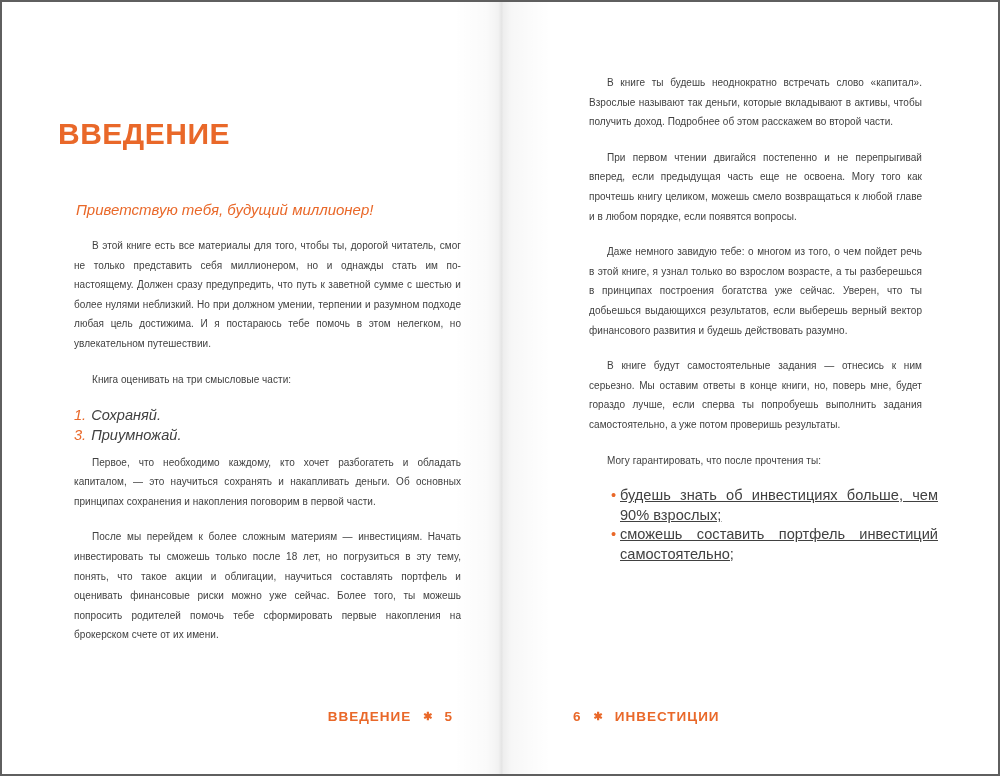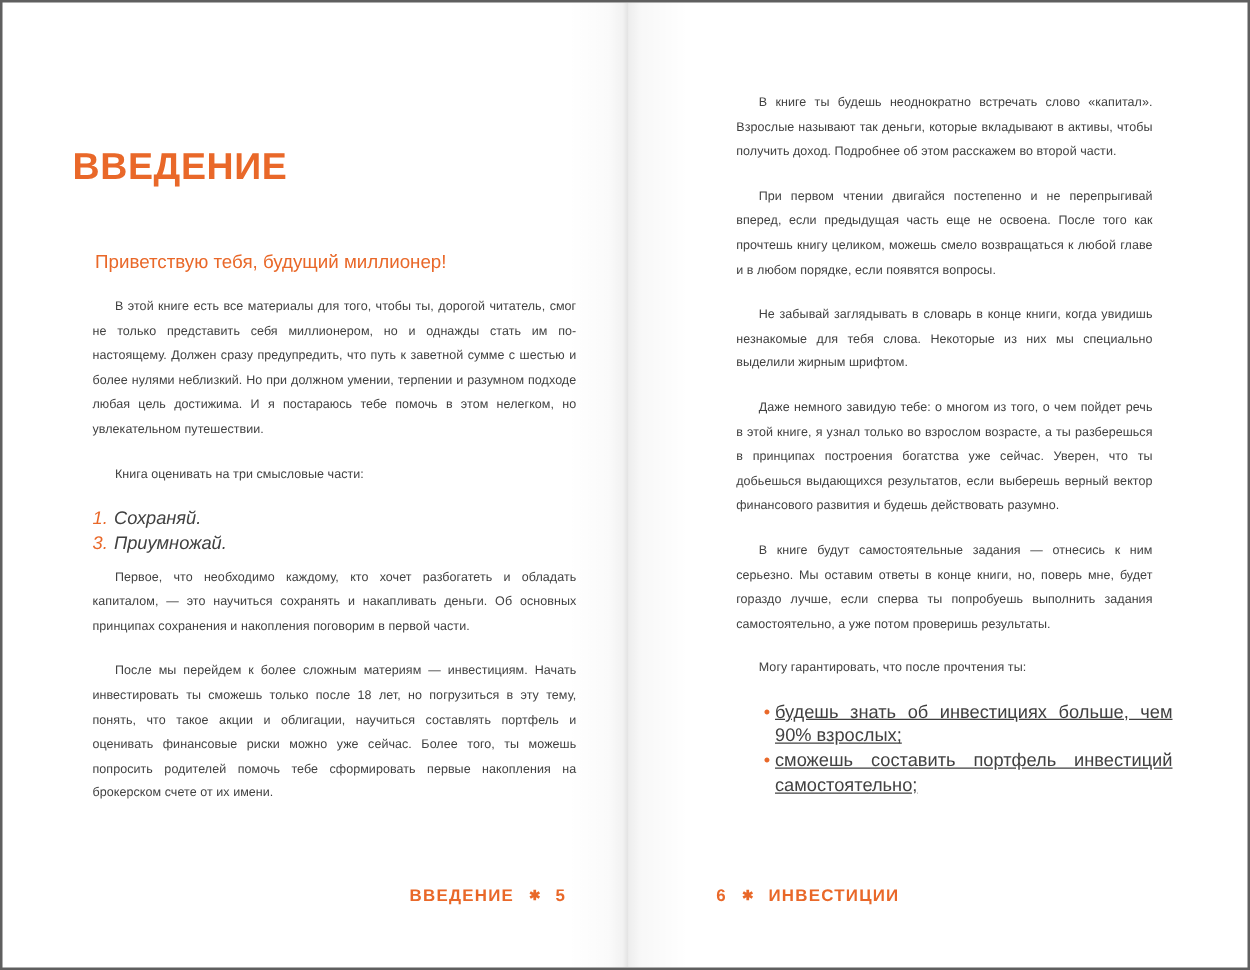--- a/index.html
+++ b/index.html
@@ -9,21 +9,21 @@
     font-family:"Liberation Sans", sans-serif;color:#414141;
   }
   .page{width:50%;position:relative;box-sizing:border-box;}
   .page.left .content{margin:116px 23px 0 56px;}
   .page.right .content{margin:71px 60px 0 73px;}
   h1.chapter-title{
     margin:0 0 50px 0;font-size:30px;line-height:32px;font-weight:bold;
     color:#E96829;letter-spacing:0.5px;
   }
   .greeting{
-    margin:12px 0 12px 0;font-size:15px;line-height:20px;
+    margin:12px 0 12px 0;font-size:15px;line-height:20px;font-style:italic;
     font-weight:500;color:#E96829;text-indent:18px;
   }
   .body-p{
     margin:16px;font-size:10px;line-height:19.6px;text-align:justify;
     text-indent:18px;letter-spacing:0.05px;
   }
   .list-intro{margin-top:4px;}
   ol.num-list{list-style:none;margin:1px 0 7px 0;padding:0 0 0 16px;font-style:italic;}
   ol.num-list li{font-size:14.6px;line-height:20.2px;}
   ol.num-list .num{color:#E96829;margin-right:5px;}
@@ -98,23 +98,22 @@
     </footer>
   </section>
 
   <section class="page right">
     <div class="content">
       <div class="paras">
 
           <p class="body-p">В книге ты будешь неоднократно встречать слово «капитал». Взрослые называют так деньги, которые вкладывают в активы, чтобы получить доход. Подробнее об этом расскажем во второй части.</p>
 
 
-          <p class="body-p">При первом чтении двигайся постепенно и не перепрыгивай вперед, если предыдущая часть еще не освоена. После того как прочтешь книгу целиком, можешь смело возвращаться к любой главе и в любом порядке, если появятся вопросы.</p>
+          <p class="body-p">При первом чтении двигайся постепенно и не перепрыгивай вперед, если предыдущая часть еще не освоена. Могу того как прочтешь книгу целиком, можешь смело возвращаться к любой главе и в любом порядке, если появятся вопросы.</p>
 
-          <p class="body-p">Не забывай заглядывать в словарь в конце книги, когда увидишь незнакомые для тебя слова. Некоторые из них мы специально выделили жирным шрифтом.</p>
 
           <p class="body-p">Даже немного завидую тебе: о многом из того, о чем пойдет речь в этой книге, я узнал только во взрослом возрасте, а ты разберешься в принципах построения богатства уже сейчас. Уверен, что ты добьешься выдающихся результатов, если выберешь верный вектор финансового развития и будешь действовать разумно.</p>
 
           <p class="body-p">В книге будут самостоятельные задания — отнесись к ним серьезно. Мы оставим ответы в конце книги, но, поверь мне, будет гораздо лучше, если сперва ты попробуешь выполнить задания самостоятельно, а уже потом проверишь результаты.</p>
         </div>
 
       <p class="body-p guarantee">Могу гарантировать, что после прочтения ты:</p>
 
       <div class="bullets">
 

